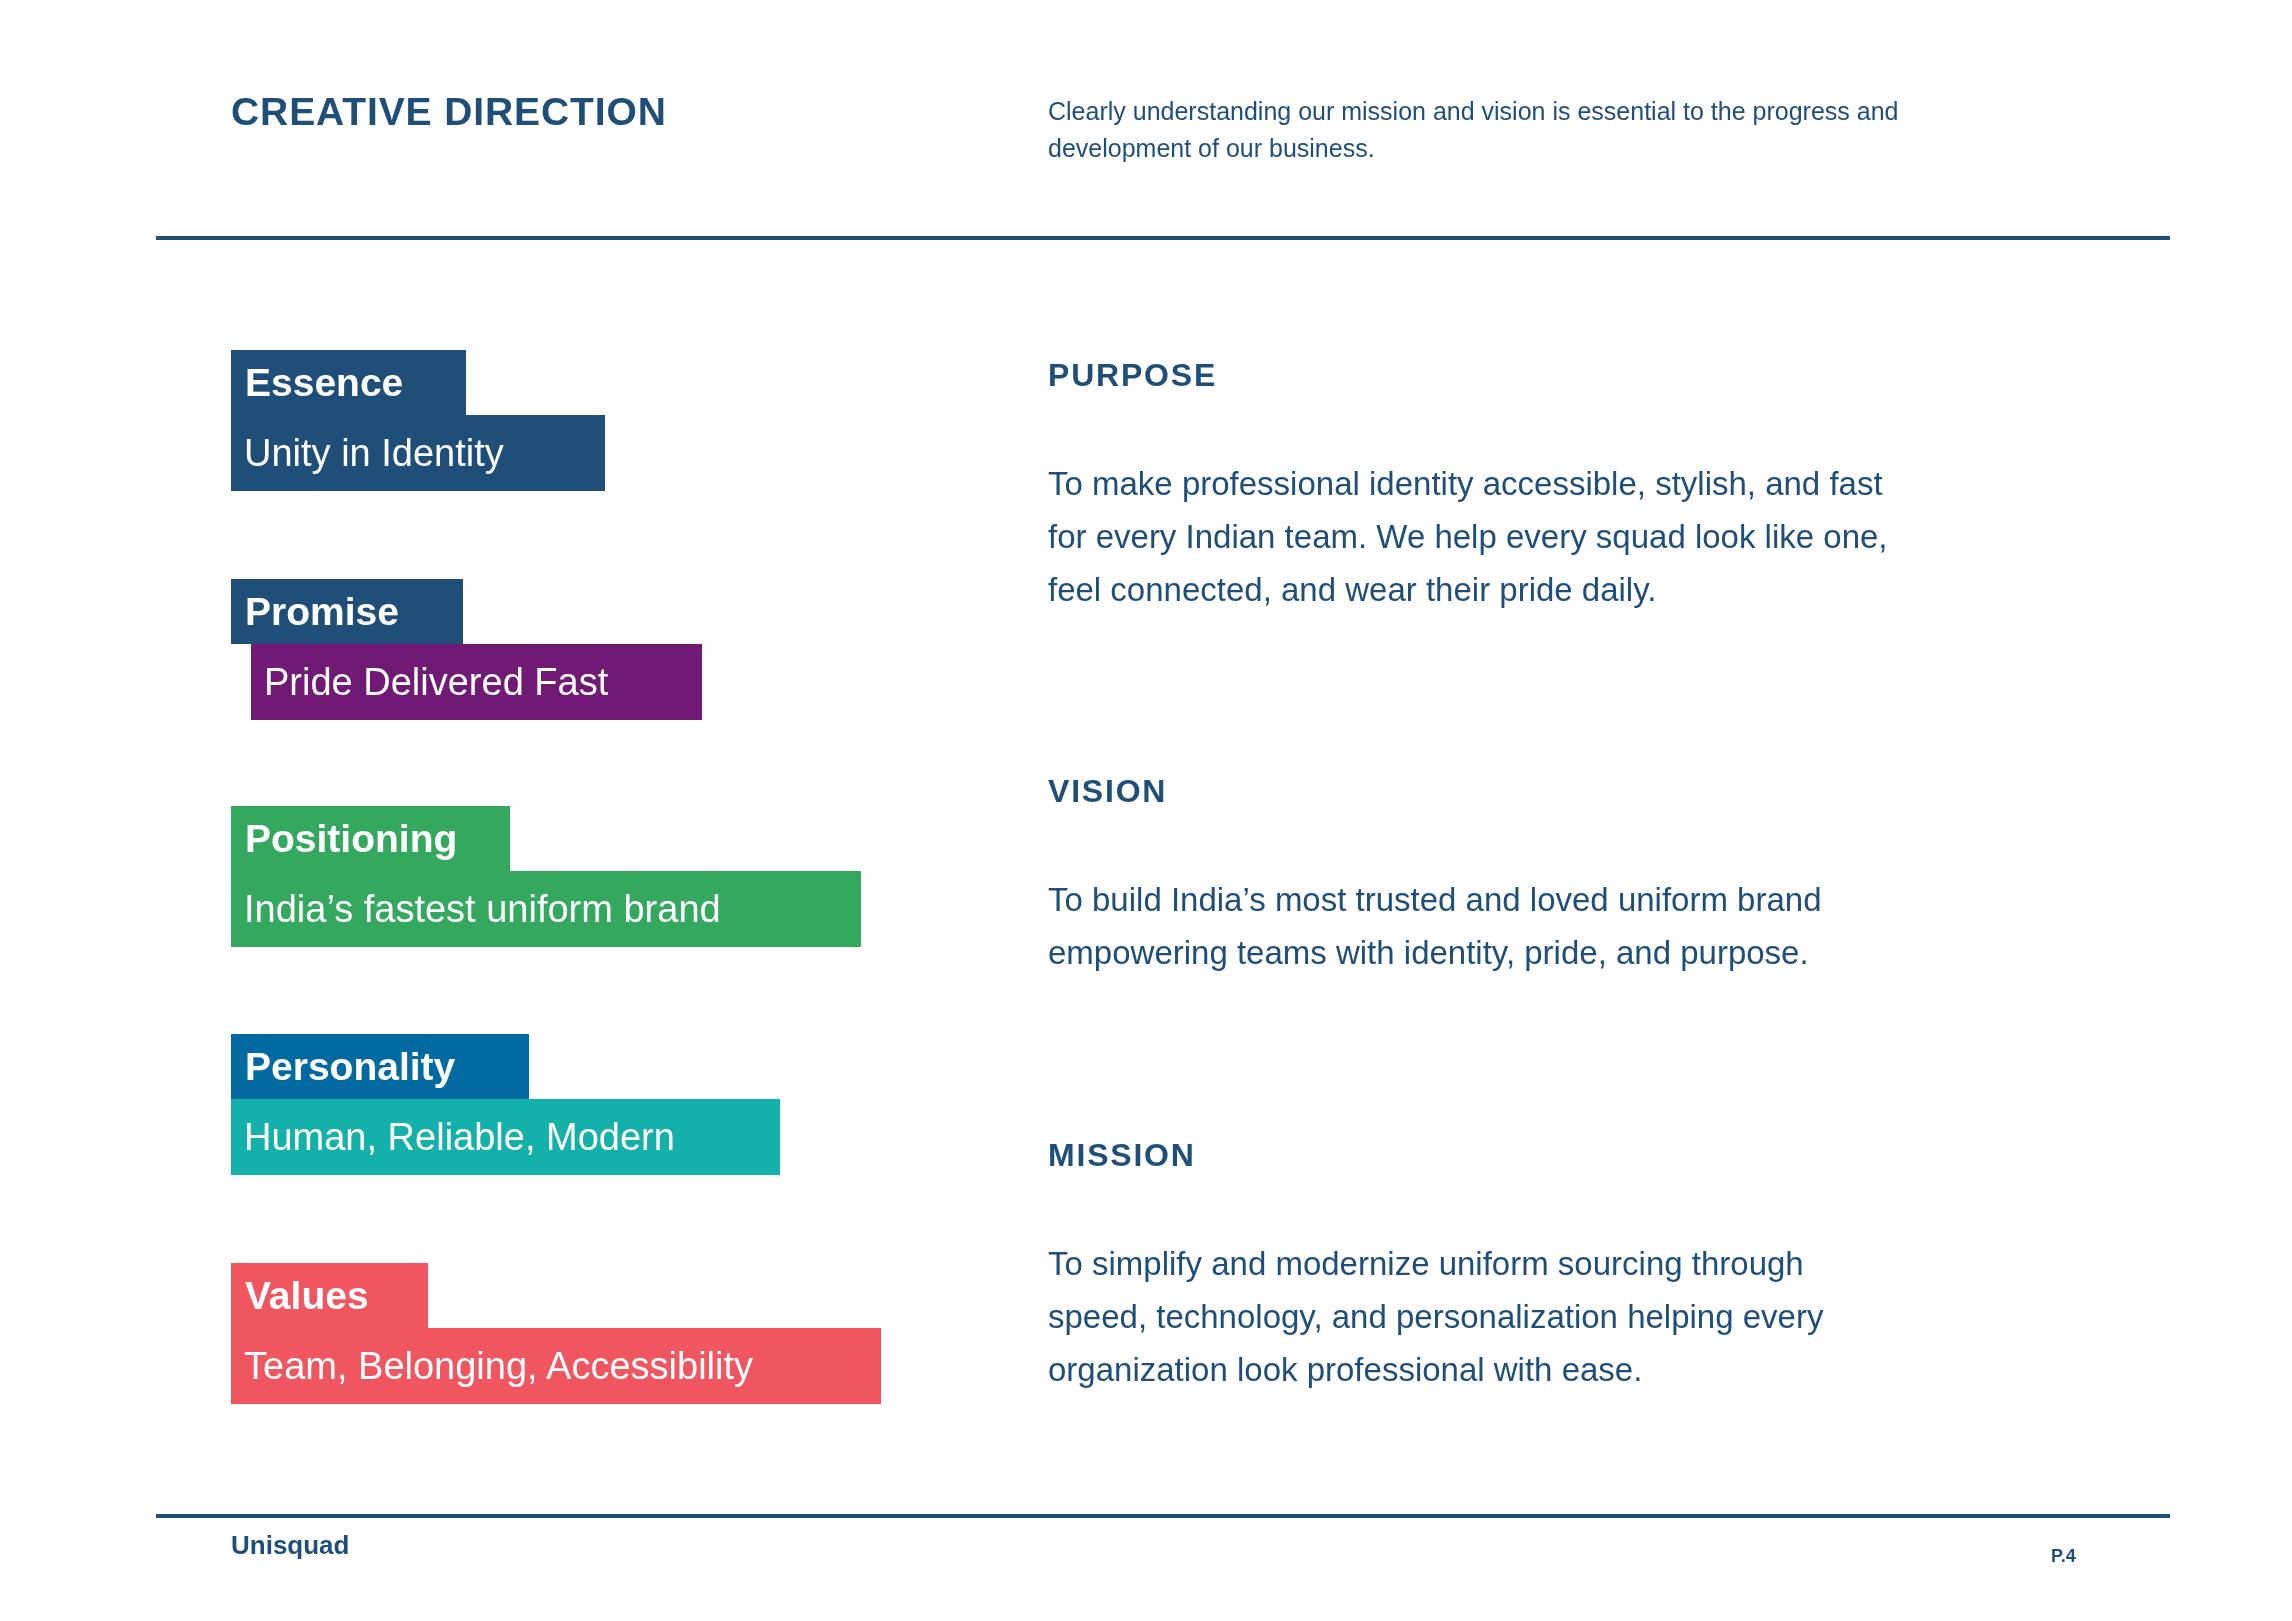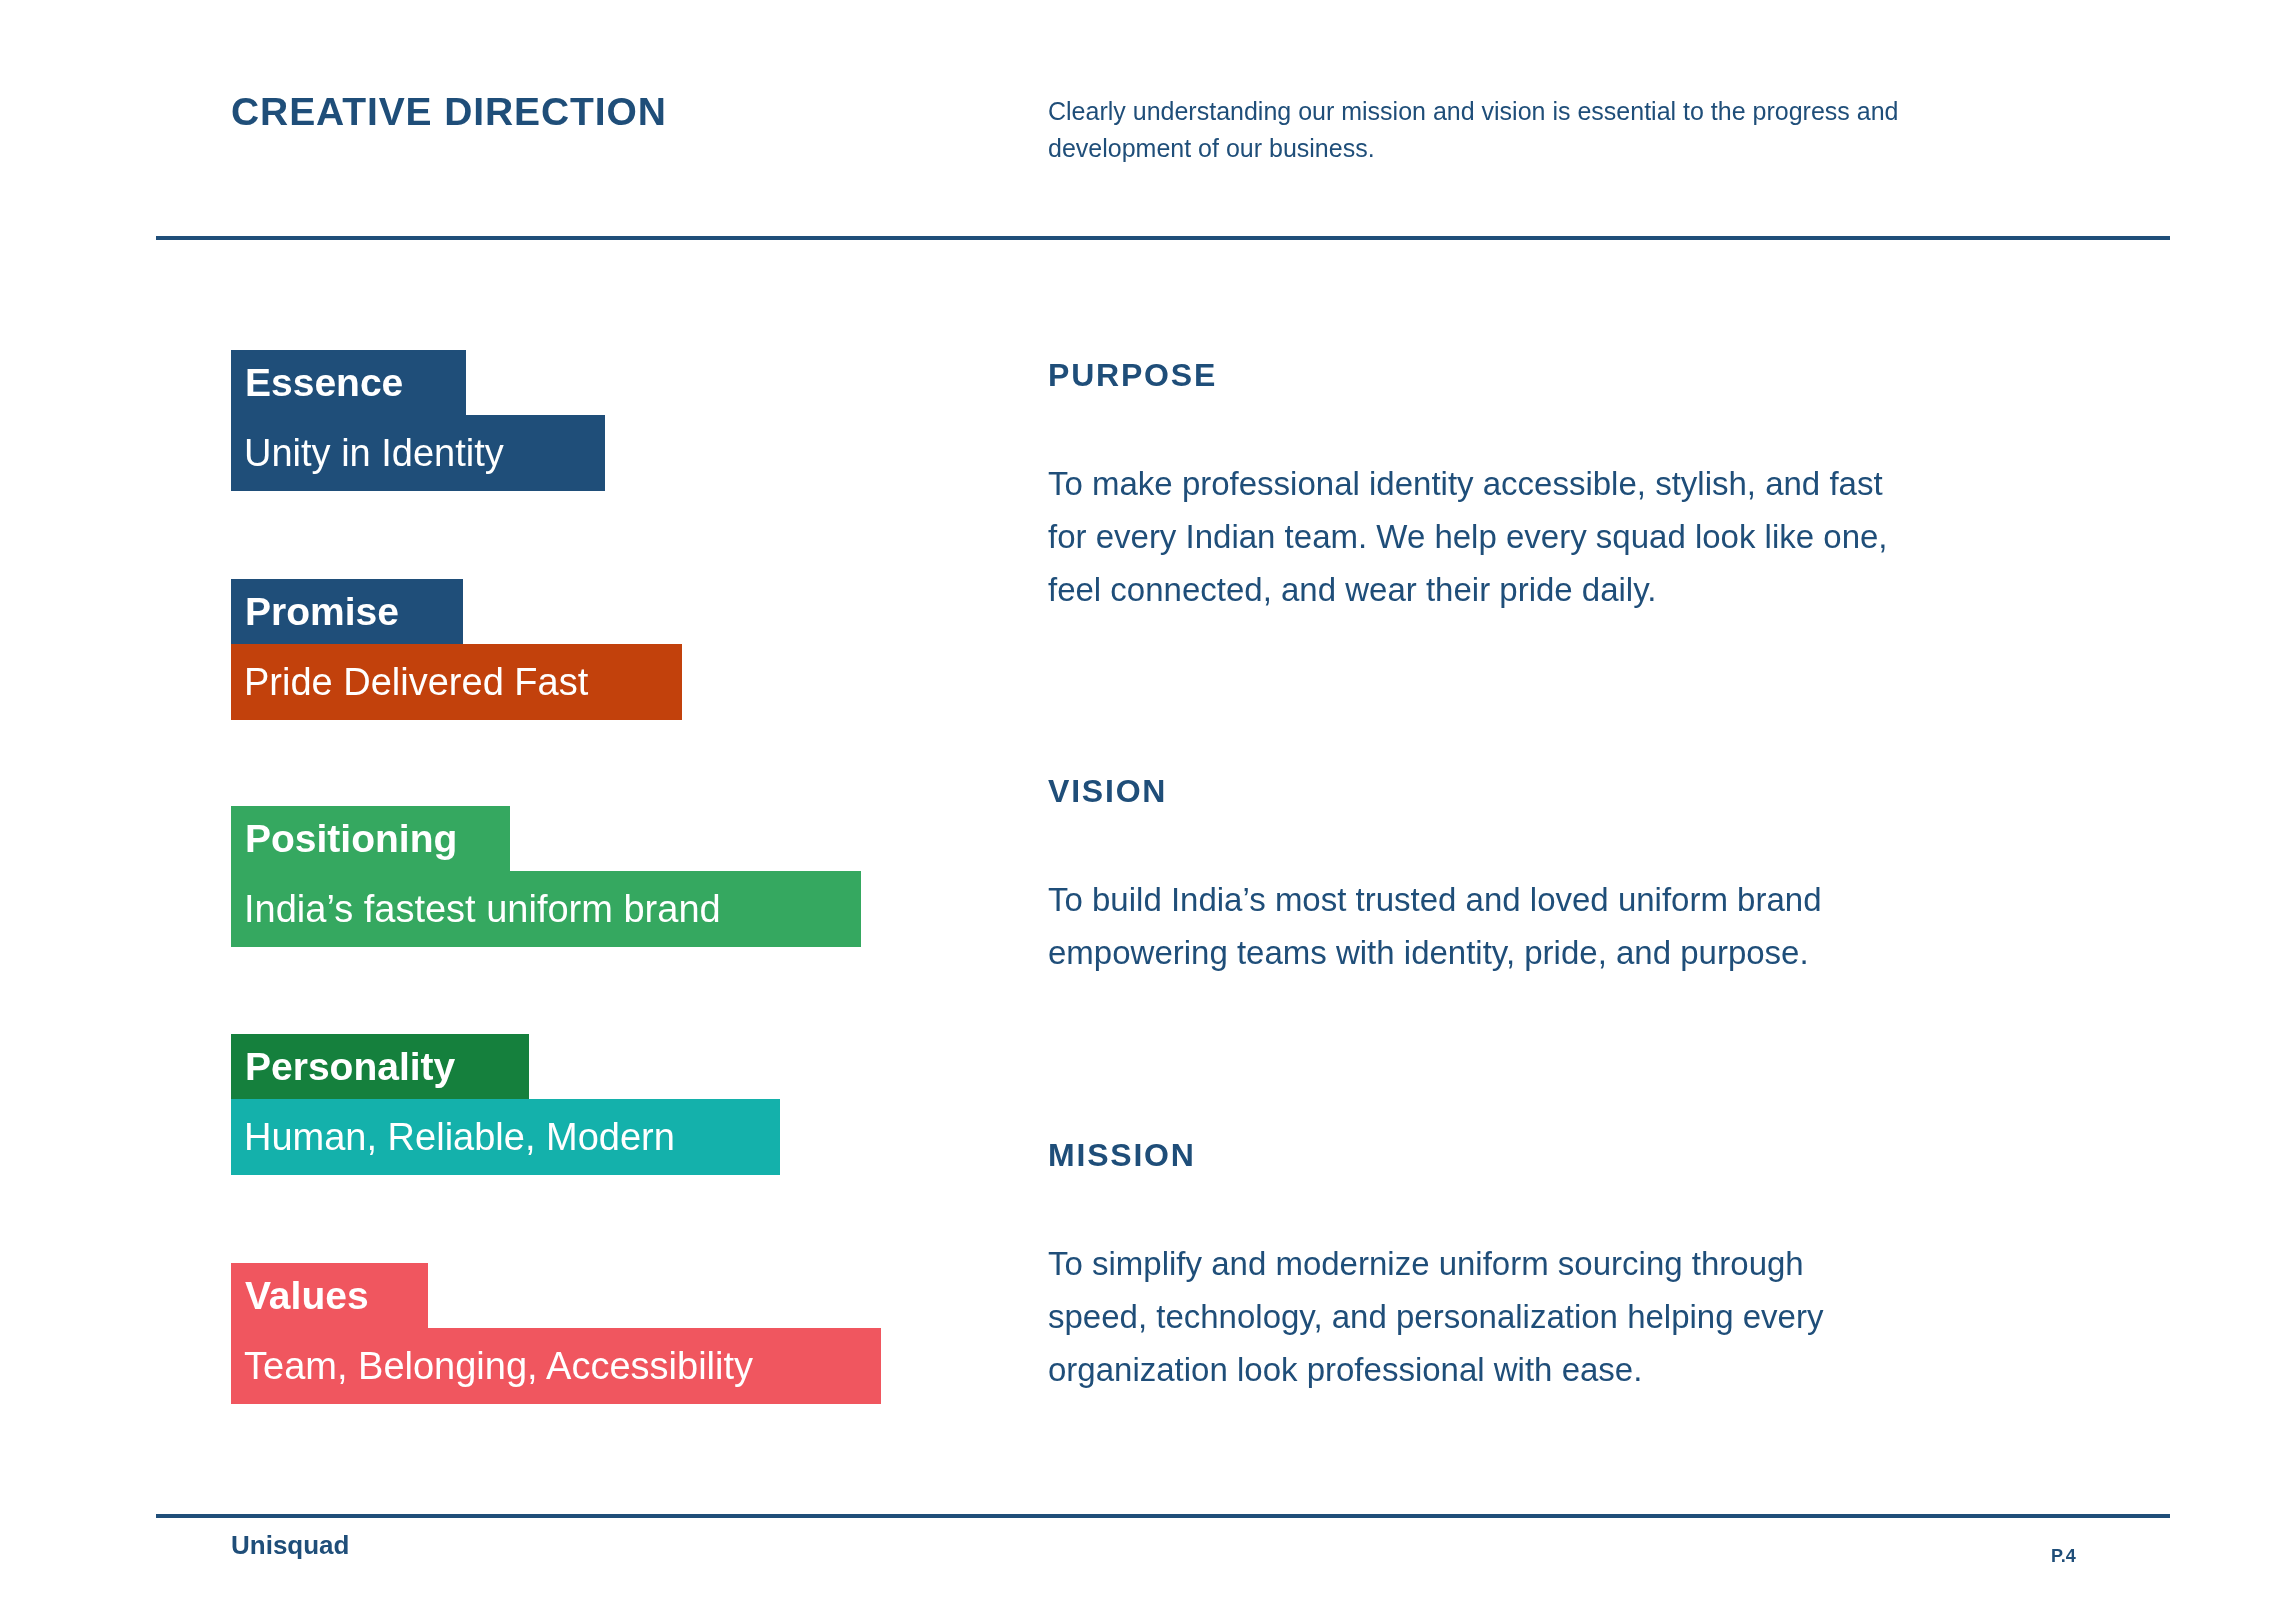--- a/index.html
+++ b/index.html
@@ -124,30 +124,30 @@
 
   <div class="badges" style="color: rgb(255, 255, 255);">
 
     <div class="badge b0">
       <div class="lbl" style="background-color: rgb(31, 78, 121);">Essence</div>
       <div class="val" style="background-color: rgb(31, 78, 121);">Unity in Identity</div>
     </div>
 
     <div class="badge b1">
       <div class="lbl" style="background-color: rgb(31, 78, 121);">Promise</div>
-      <div class="val" style="background-color: #c2410c;">Pride Delivered Fast</div>
+      <div class="val" style="background-color: #701a75; margin-left: 20px;">Pride Delivered Fast</div>
     </div>
 
     <div class="badge b2">
       <div class="lbl" style="background-color: rgb(53, 168, 96);">Positioning</div>
       <div class="val" style="background-color: rgb(53, 168, 96);">India’s fastest uniform brand</div>
     </div>
 
     <div class="badge b3">
-      <div class="lbl" style="background-color: #15803d;">Personality</div>
+      <div class="lbl" style="background-color: #0369a1;">Personality</div>
       <div class="val" style="background-color: rgb(20, 177, 171);">Human, Reliable, Modern</div>
     </div>
 
     <div class="badge b4">
       <div class="lbl" style="background-color: rgb(240, 86, 95);">Values</div>
       <div class="val" style="background-color: rgb(240, 86, 95);">Team, Belonging, Accessibility</div>
     </div>
 
   </div>
 

